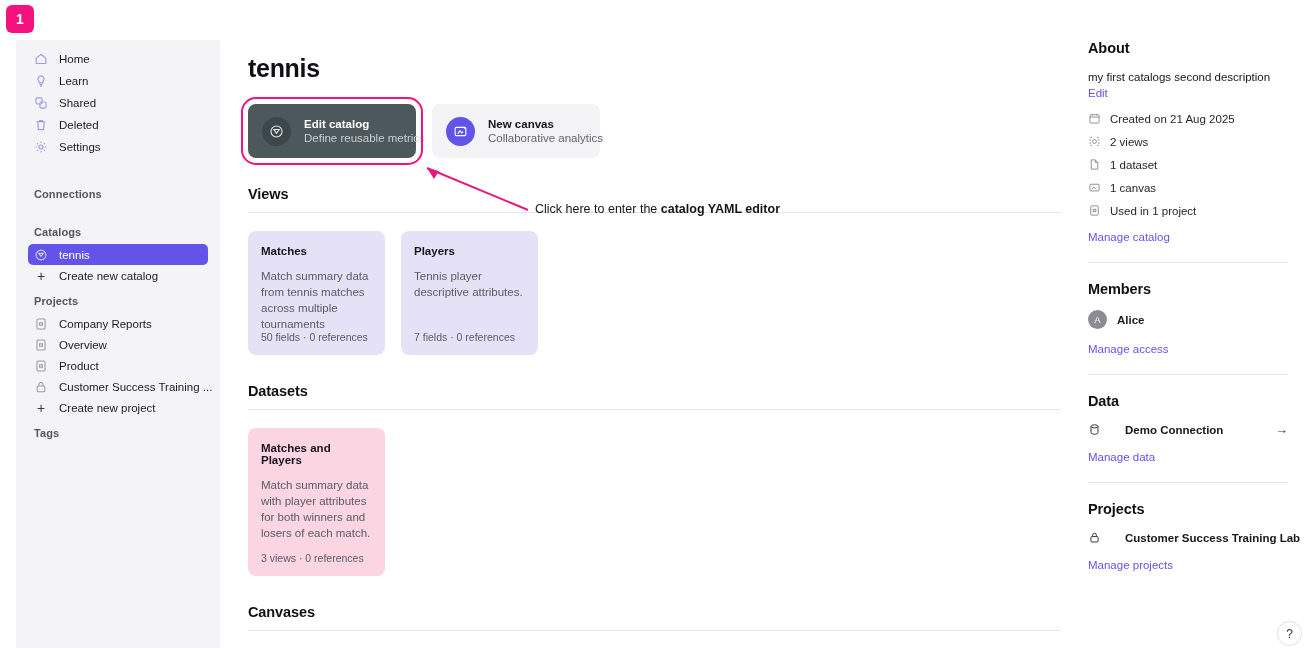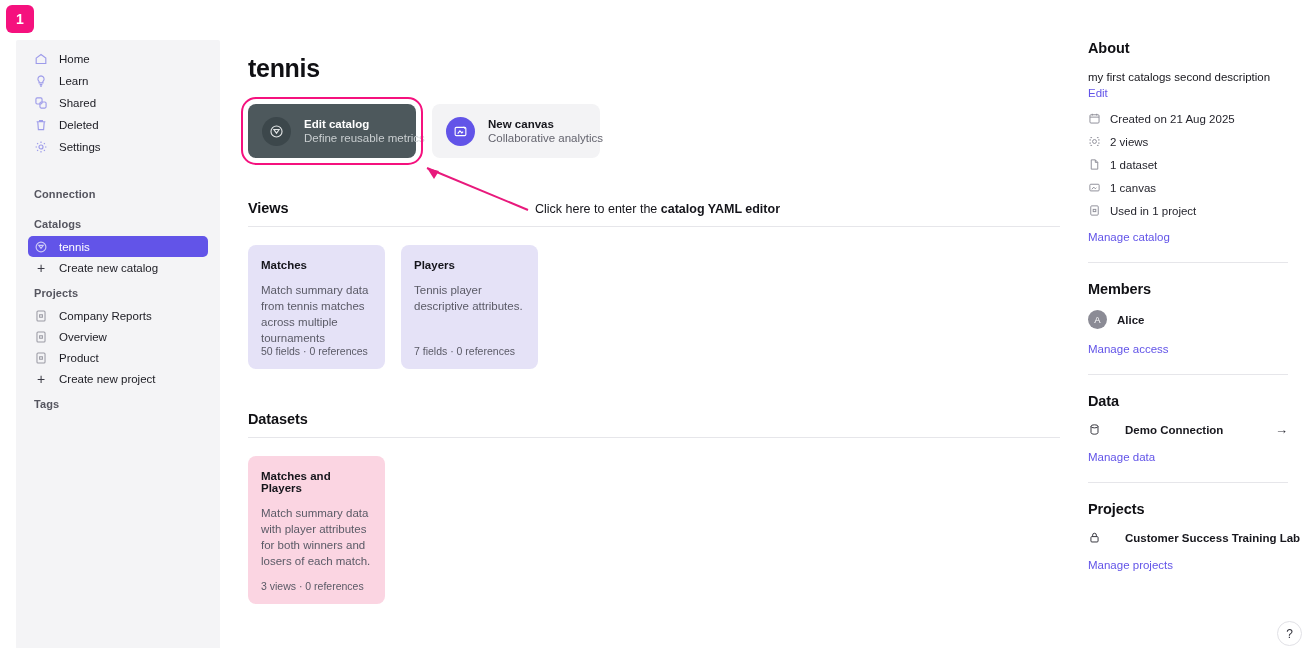--- a/index.html
+++ b/index.html
@@ -37,21 +37,21 @@
   .nav-list .nav-item { margin-bottom: 1px; }
   .nav-label { font-size: 11.5px; color: #1b1b22; white-space: nowrap; }
   .nav-ico { width: 14px; height: 14px; flex: none; display: block; color: #9d9bea; }
   .nav-ico svg { display: block; width: 14px; height: 14px; }
 
   .nav-spacer { height: 21px; }
   .section-label {
     font-size: 11px; color: #55555f; font-weight: bold;
     margin: 9px 0 6px 18px; letter-spacing: .1px;
   }
-  .section-label.tight { margin-top: 18px; }
+  .section-label.tight { margin-top: 26px; }
 
   .nav-item.selected { background: #6254e8; }
   .nav-item.selected .nav-label { color: #ffffff; }
   .nav-item.selected .nav-ico { color: #cfcaf7; }
 
   .nav-ico.grey { color: #9a9aa4; }
   .plus-ico {
     width: 14px; flex: none; text-align: center;
     font-size: 14px; color: #3a3a44; line-height: 14px;
   }
@@ -91,21 +91,21 @@
 
   
   .annotation {
     position: absolute; left: 535px; top: 202px;
     font-size: 12.5px; color: #15151b; white-space: nowrap;
   }
   .annotation b { font-weight: bold; }
   .arrow-svg { position: absolute; left: 415px; top: 160px; pointer-events: none; }
 
   
-  .section { margin-top: 42px; }
+  .section { margin-top: 28px; }
   .section-head {
     font-size: 14.5px; font-weight: bold; color: #101014;
     padding-bottom: 10px; letter-spacing: -0.1px;
   }
   .section-rule { height: 1px; background: #e6e6ea; width: 812px; }
 
   .card-row { display: flex; gap: 16px; margin-top: 18px; }
   .tile {
     width: 137px; height: 124px; border-radius: 8px;
     padding: 14px 13px 12px 13px;
@@ -215,21 +215,21 @@
               <circle cx="8" cy="8" r="2.3"></circle>
               <path d="M8 1.8v1.6M8 12.6v1.6M14.2 8h-1.6M3.4 8H1.8M12.4 3.6l-1.1 1.1M4.7 11.3l-1.1 1.1M12.4 12.4l-1.1-1.1M4.7 4.7L3.6 3.6"></path>
             </svg>
           </span>
         <span class="nav-label">Settings</span>
       </div>
     </div>
 
     <div class="nav-spacer"></div>
 
-    <div class="section-label">Connection</div>
+    <div class="section-label">Connections</div>
 
     <div class="section-label tight">Catalogs</div>
     <div class="nav-item selected">
       <span class="nav-ico">
           <svg viewBox="0 0 16 16" fill="none" stroke="currentColor" stroke-width="1.3">
             <circle cx="8" cy="8" r="5.6"></circle>
             <path d="M5.4 6.1h5.2L8 9.6z"></path>
           </svg>
         </span>
       <span class="nav-label">tennis</span>
@@ -259,20 +259,29 @@
       <span class="nav-label">Overview</span>
     </div>
     <div class="nav-item">
       <span class="nav-ico grey">
           <svg viewBox="0 0 16 16" fill="none" stroke="currentColor" stroke-width="1.2">
             <rect x="3.4" y="2.2" width="9.2" height="11.6" rx="1.2"></rect>
             <rect x="6.4" y="6.6" width="3.2" height="2.8"></rect>
           </svg>
         </span>
       <span class="nav-label">Product</span>
+    </div>
+    <div class="nav-item">
+      <span class="nav-ico grey">
+          <svg viewBox="0 0 16 16" fill="none" stroke="currentColor" stroke-width="1.2">
+            <rect x="3.6" y="6.9" width="8.8" height="6.6" rx="1.2"></rect>
+            <path d="M5.7 6.9V5.1a2.3 2.3 0 014.6 0v1.8"></path>
+          </svg>
+        </span>
+      <span class="nav-label">Customer Success Training ...</span>
     </div>
     <div class="nav-item">
       <span class="plus-ico">+</span>
       <span class="nav-label">Create new project</span>
     </div>
 
     <div class="section-label">Tags</div>
   </div>
 
   <div class="main">

